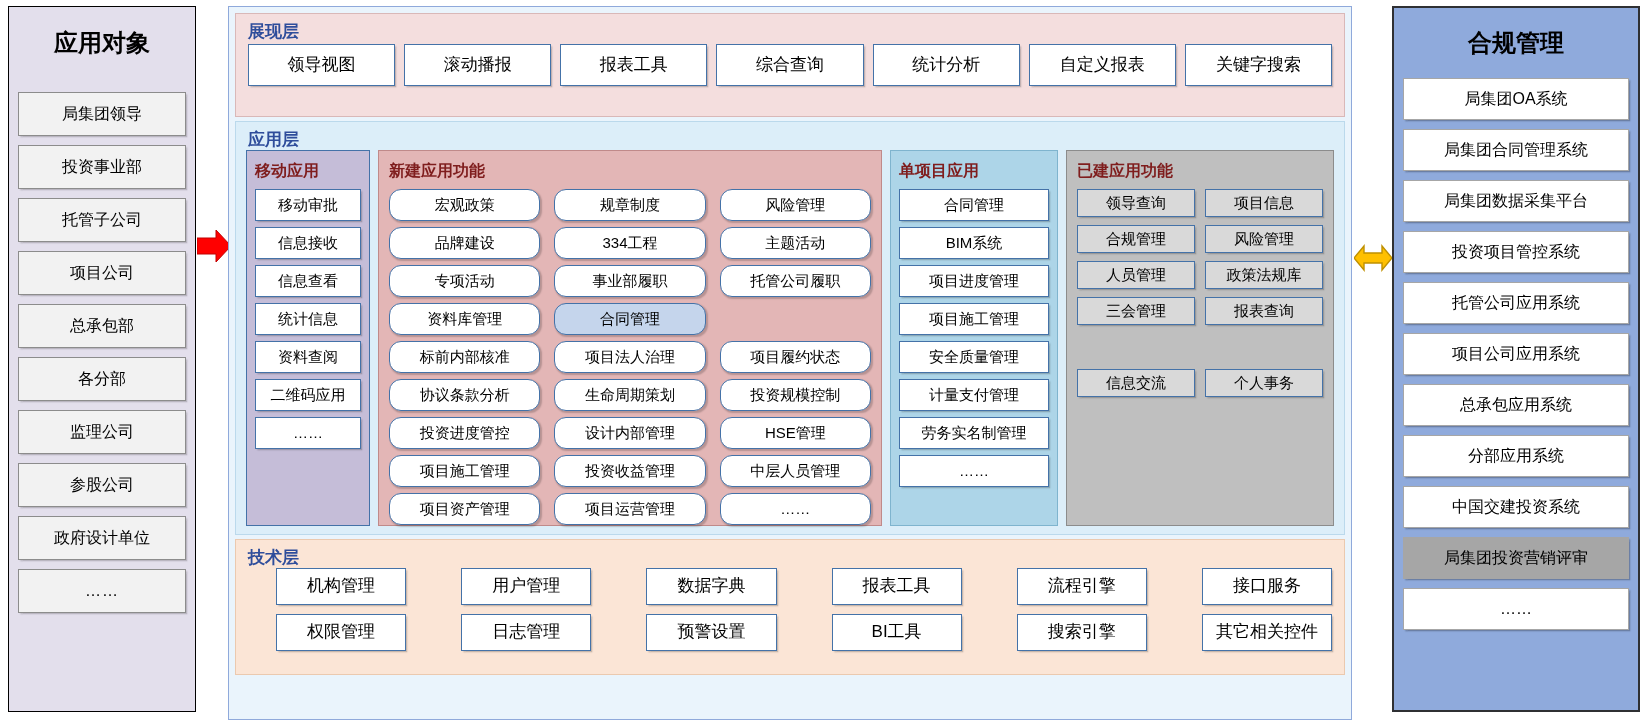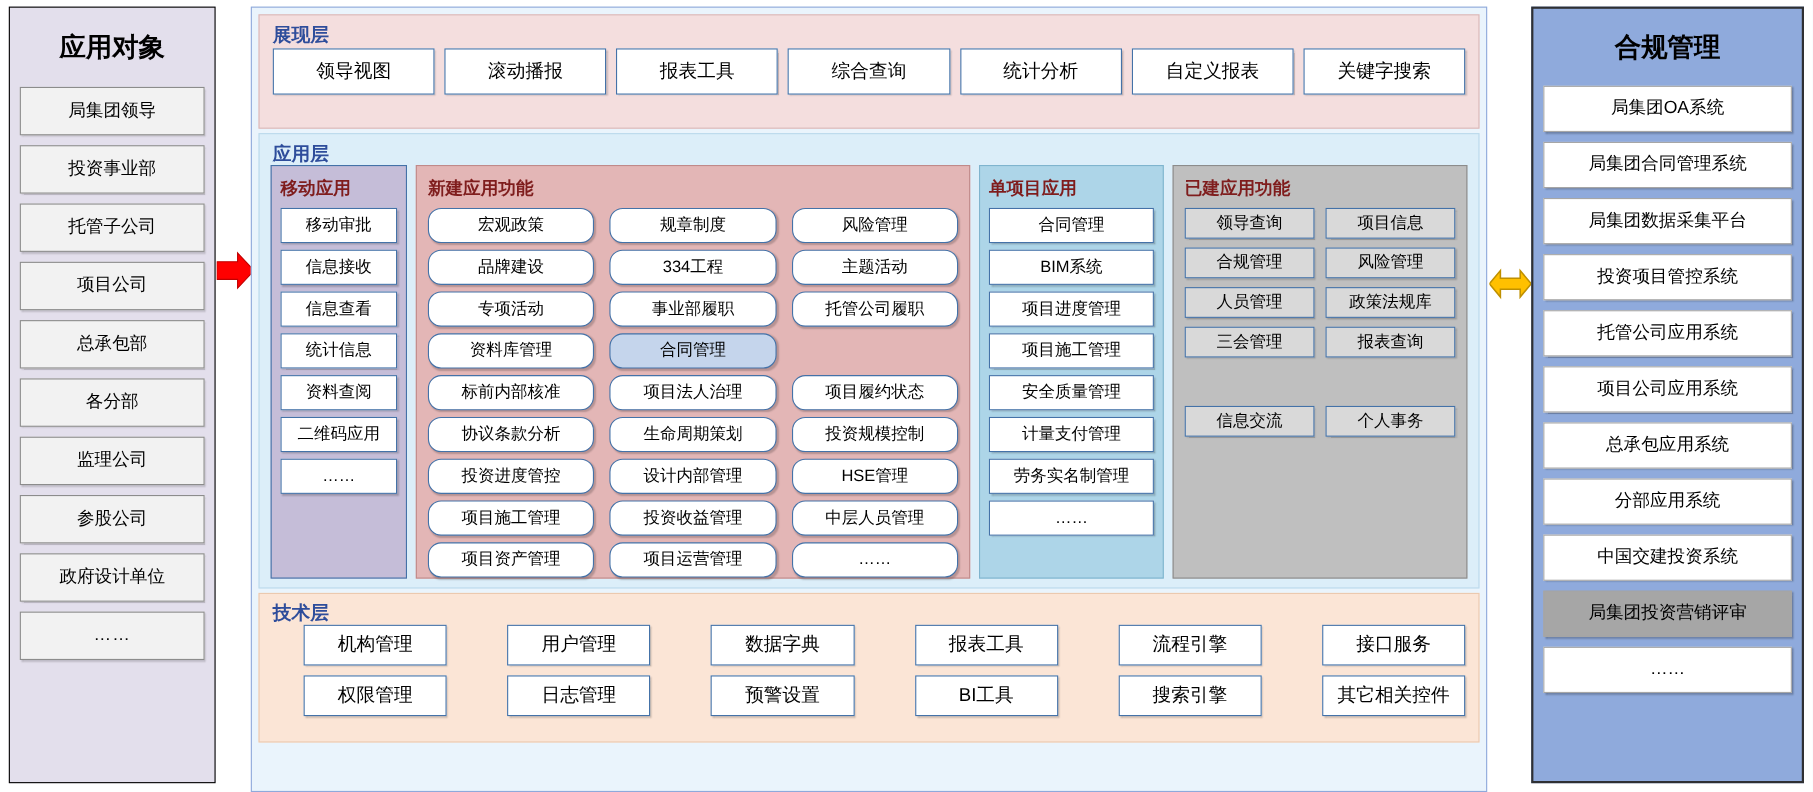--- a/index.html
+++ b/index.html
@@ -27,21 +27,21 @@
 
   
   .left-panel {
     position:absolute; left:8px; top:6px; width:188px; height:706px;
     background:#E3DFEC; border:1px solid #000000;
   }
   .left-title {
     height:72px; display:flex; align-items:center; justify-content:center;
     font-size:24px; font-weight:bold; color:#000;
   }
-  .left-list { padding:0 9px; }
+  .left-list { padding:0 9px;margin-top:13px; }
   .left-list .item {
     height:44px; margin-bottom:9px;
     background:#F2F2F2; border:1px solid #8C8C8C;
     font-size:16px; box-shadow:1.5px 1.5px 1.5px rgba(0,0,0,0.18);
   }
   .left-list .item.dots { color:#000; letter-spacing:1px; }
 
   
   .red-arrow { position:absolute; left:197px; top:228px; width:34px; height:36px; }
 

